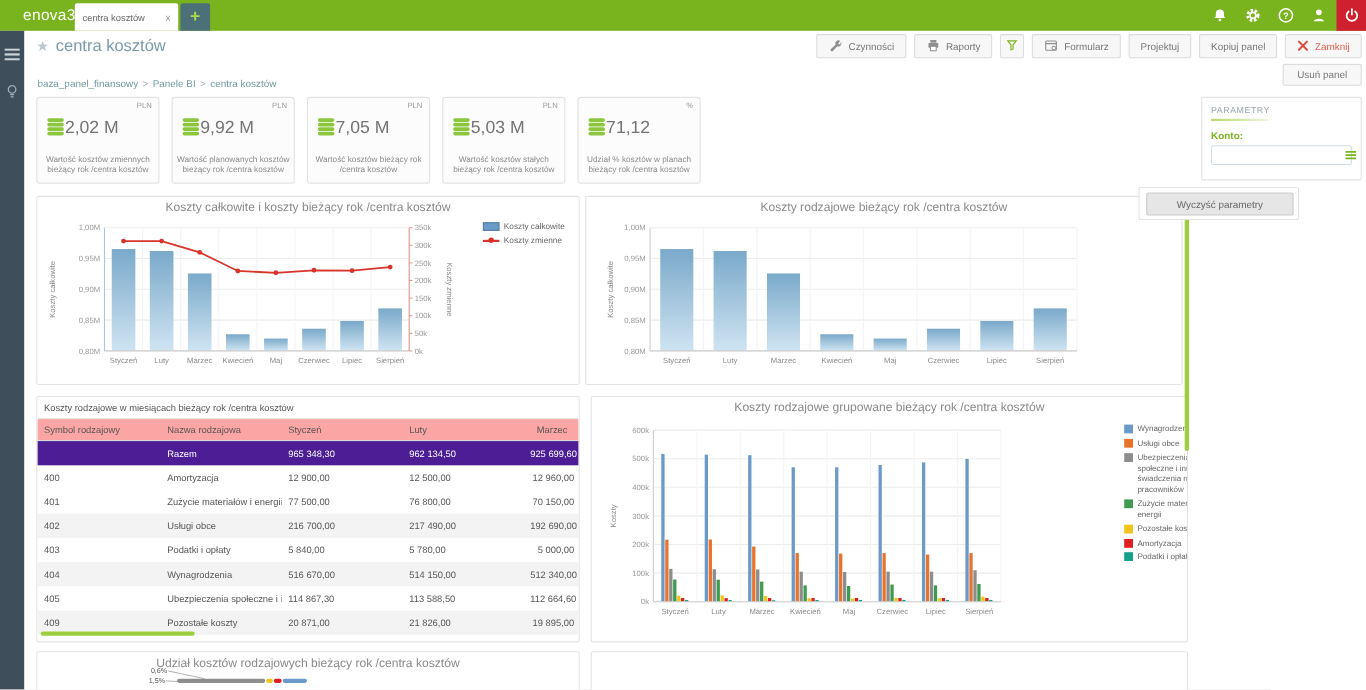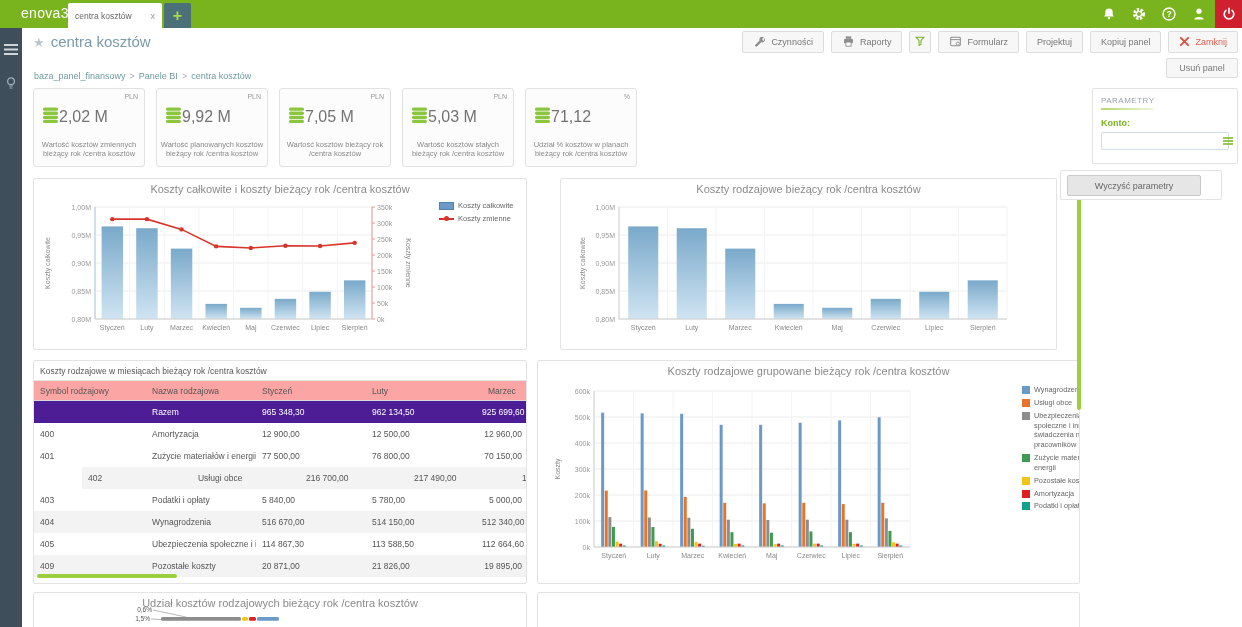--- a/index.html
+++ b/index.html
@@ -340,21 +340,21 @@
           <span class="swrect"></span>
           <span>Koszty całkowite</span>
         </div>
         <div class="li">
           <span class="swline"></span>
           <span>Koszty zmienne</span>
         </div>
       </div>
   </div>
 
-  <div class="card" style="left:560px;top:178px;width:497px;height:172px">
+  <div class="card" style="left:532px;top:178px;width:543px;height:172px">
     <div class="ctitle">Koszty rodzajowe bieżący rok /centra kosztów</div>
     <div id="mountB"><svg width="543" height="156">
           <defs>
             <linearGradient id="grad-rodzajowe" x1="0" y1="0" x2="0" y2="1">
               <stop offset="0" stop-color="#7aa9ca"></stop>
               <stop offset="1" stop-color="#cfe4f2"></stop>
             </linearGradient>
           </defs>
           <line x1="58" x2="446" y1="124" y2="124" stroke="#ececec" stroke-width="1"></line>
           <text x="54" y="126.5" text-anchor="end" font-size="7" fill="#999">0,80M</text>
@@ -421,21 +421,21 @@
           <div class="tc c3">12 500,00</div>
           <div class="tc c4">12 960,00</div>
         </div>
         <div class="trow">
           <div class="tc c0">401</div>
           <div class="tc c1">Zużycie materiałów i energii</div>
           <div class="tc c2">77 500,00</div>
           <div class="tc c3">76 800,00</div>
           <div class="tc c4">70 150,00</div>
         </div>
-        <div class="trow" style="background: rgb(243, 243, 243); margin-left: 48px;">
+        <div class="trow" style="background: rgb(243, 243, 243);">
           <div class="tc c0">402</div>
           <div class="tc c1">Usługi obce</div>
           <div class="tc c2">216 700,00</div>
           <div class="tc c3">217 490,00</div>
           <div class="tc c4">192 690,00</div>
         </div>
         <div class="trow">
           <div class="tc c0">403</div>
           <div class="tc c1">Podatki i opłaty</div>
           <div class="tc c2">5 840,00</div>
@@ -622,17 +622,17 @@
     <div class="plabel">Konto:</div>
     <div class="pinput">
       <input value="" style="">
       <span class="licon">
         <svg width="10" height="10" viewBox="0 0 10 10">
             <path d="M0 2h10M0 5h10M0 8h10" stroke="#7ab41d" stroke-width="1.5"></path>
           </svg>
       </span>
     </div>
   </div>
-  <div class="card" style="left:1060px;top:170px;width:162px;height:30px">
+  <div class="card" style="left:1035px;top:170px;width:146px;height:30px">
     <button class="clearbtn">Wyczyść parametry</button>
   </div>
 
 </div>
 
 </body></html>

